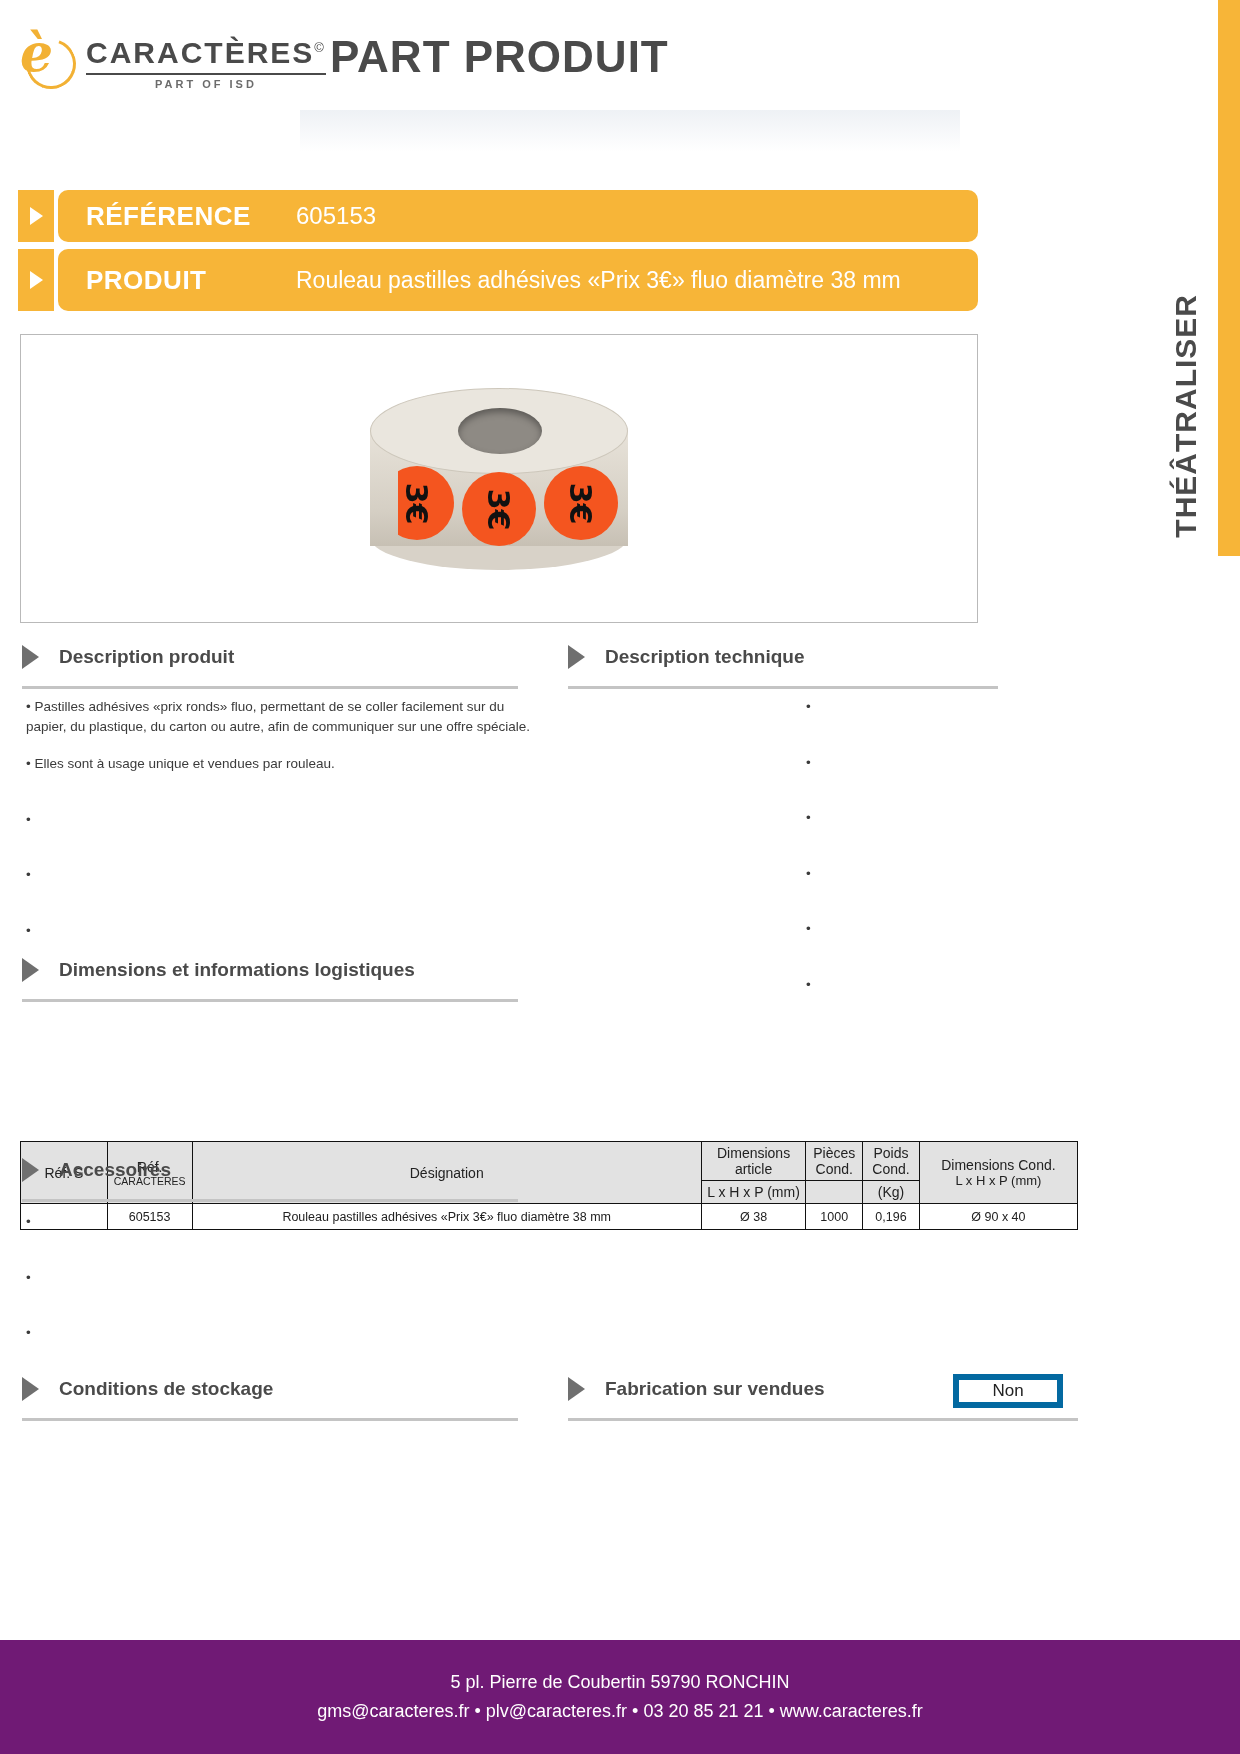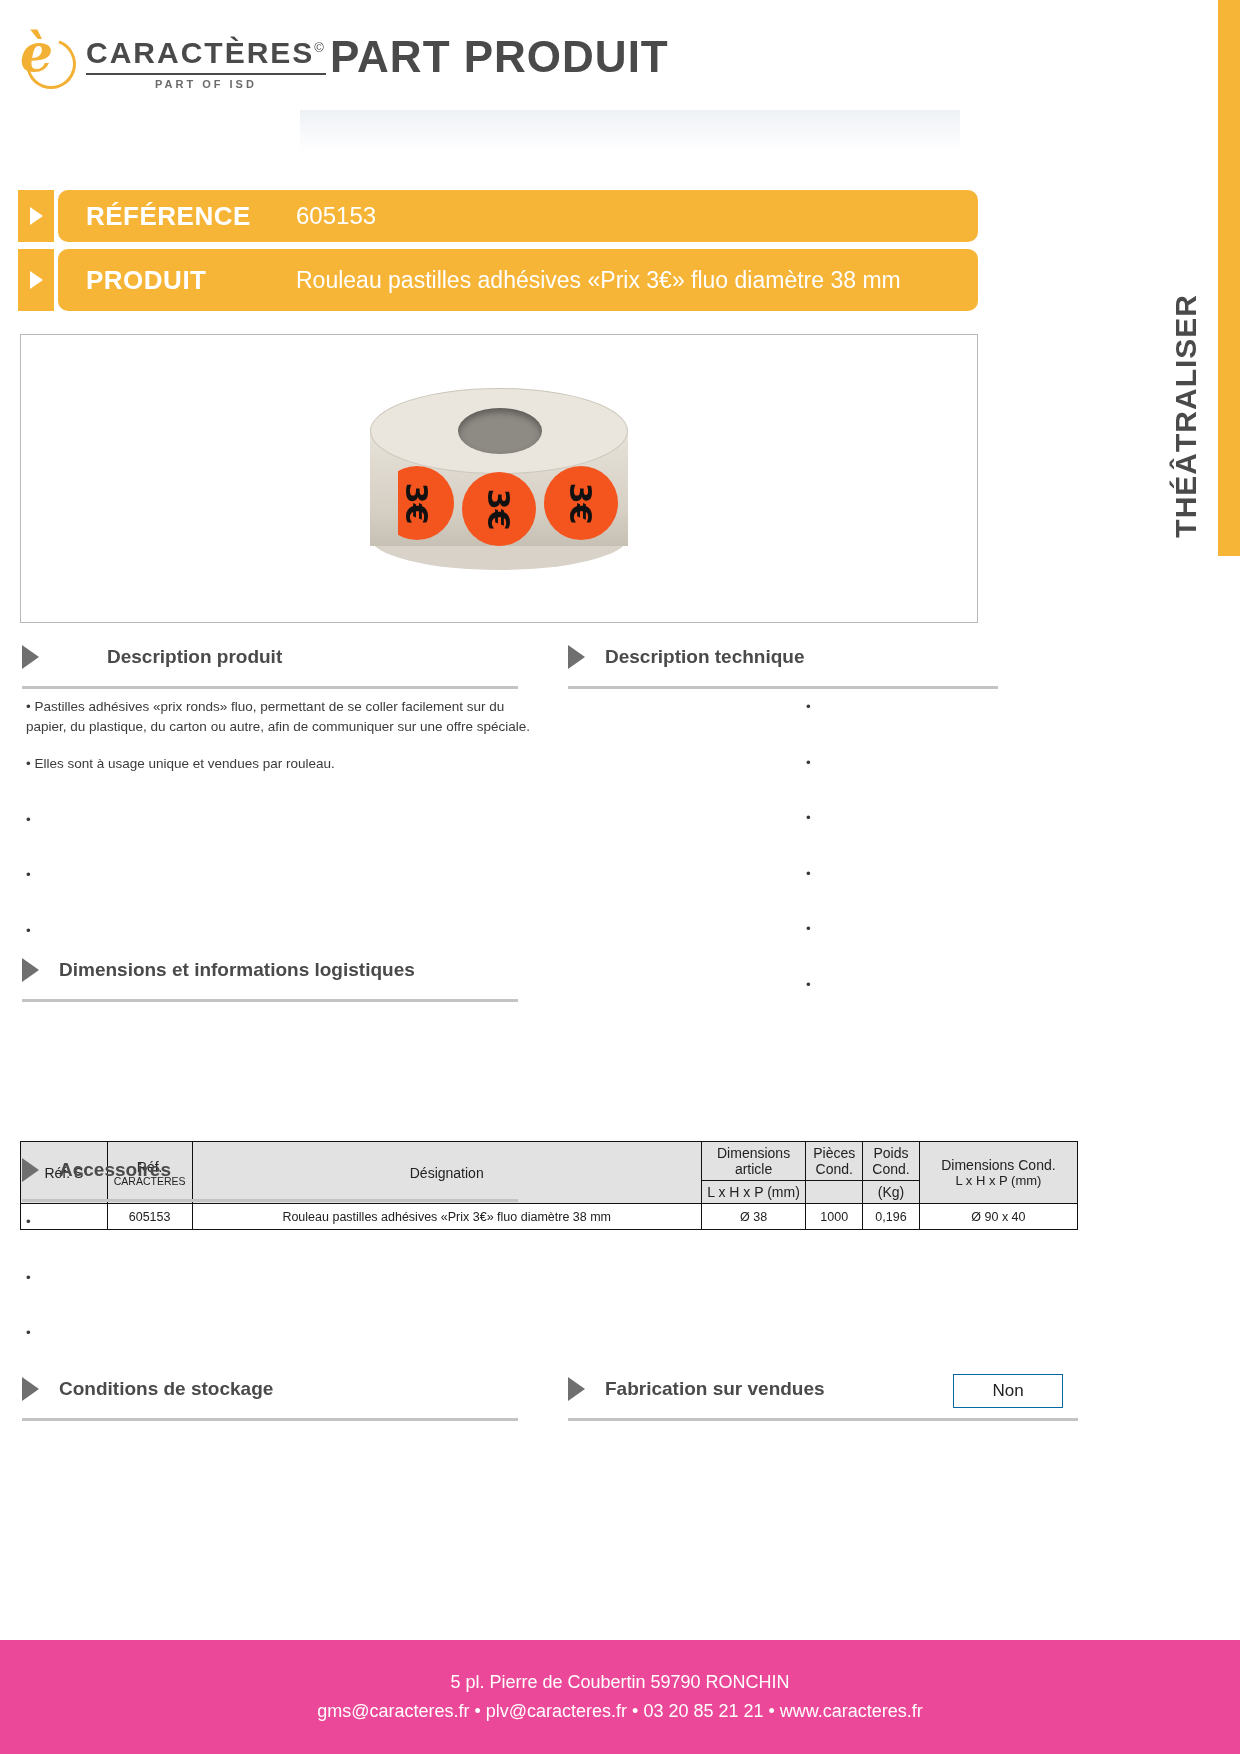--- a/index.html
+++ b/index.html
@@ -216,31 +216,31 @@
   .col-desig  { width: 520px; }
   .col-dima   { width: 105px; }
   .col-pieces { width: 57px; }
   .col-poids  { width: 57px; }
   .col-dimc   { width: 160px; }
 
   
   .non-box {
     position: absolute; left: 953px; top: 1374px;
     width: 110px; height: 34px;
-    border: 1px solid #0369a1;
+    border: 6px solid #0369a1;
     background: #fff;
     display: flex; align-items: center; justify-content: center;
     font-size: 17px; color: #222;
   }
 
   
   .footer {
     position: absolute; left: 0; bottom: 0;
     width: 1240px; height: 114px;
-    background: #ec4899;
+    background: #701a75;
     display: flex; flex-direction: column;
     align-items: center; justify-content: center;
     color: #ffffff;
   }
   .footer div { font-size: 18px; line-height: 1.6; }
 </style>
 </head>
 <body>
 
 <div class="page">
@@ -302,21 +302,21 @@
         <div class="dot d2">
             <span>3€</span>
           </div>
         <div class="dot d3">
             <span>3€</span>
           </div>
       </div>
     </div>
   </div>
 
-  <div class="sec-head" style="left:22px; top:645px;gap:48px;">
+  <div class="sec-head" style="left:22px; top:645px;">
     <div class="tri"></div>
     <div class="txt">Description produit</div>
   </div>
   <div class="sec-rule" style="left:22px; top:686px; width:496px;"></div>
   <div class="bullets" style="left:26px; top:697px; width:510px;">
     <div class="bullet">Pastilles adhésives «prix ronds» fluo, permettant de se coller facilement sur du papier, du plastique, du carton ou autre, afin de communiquer sur une offre spéciale.</div>
     <div class="bullet tall">Elles sont à usage unique et vendues par rouleau.</div>
     <div class="bullet tall empty"></div>
     <div class="bullet tall empty"></div>
     <div class="bullet empty"></div>

